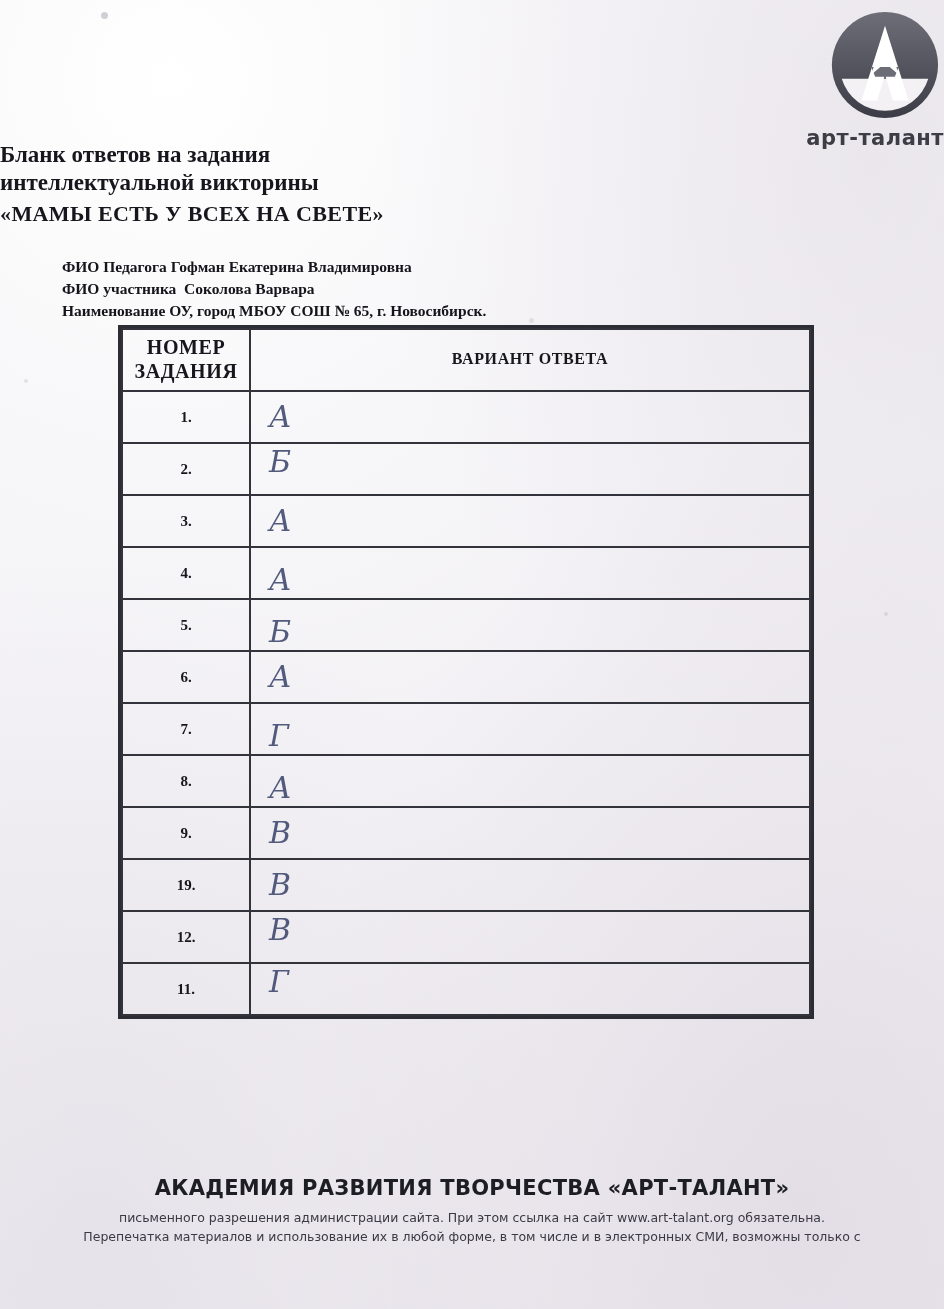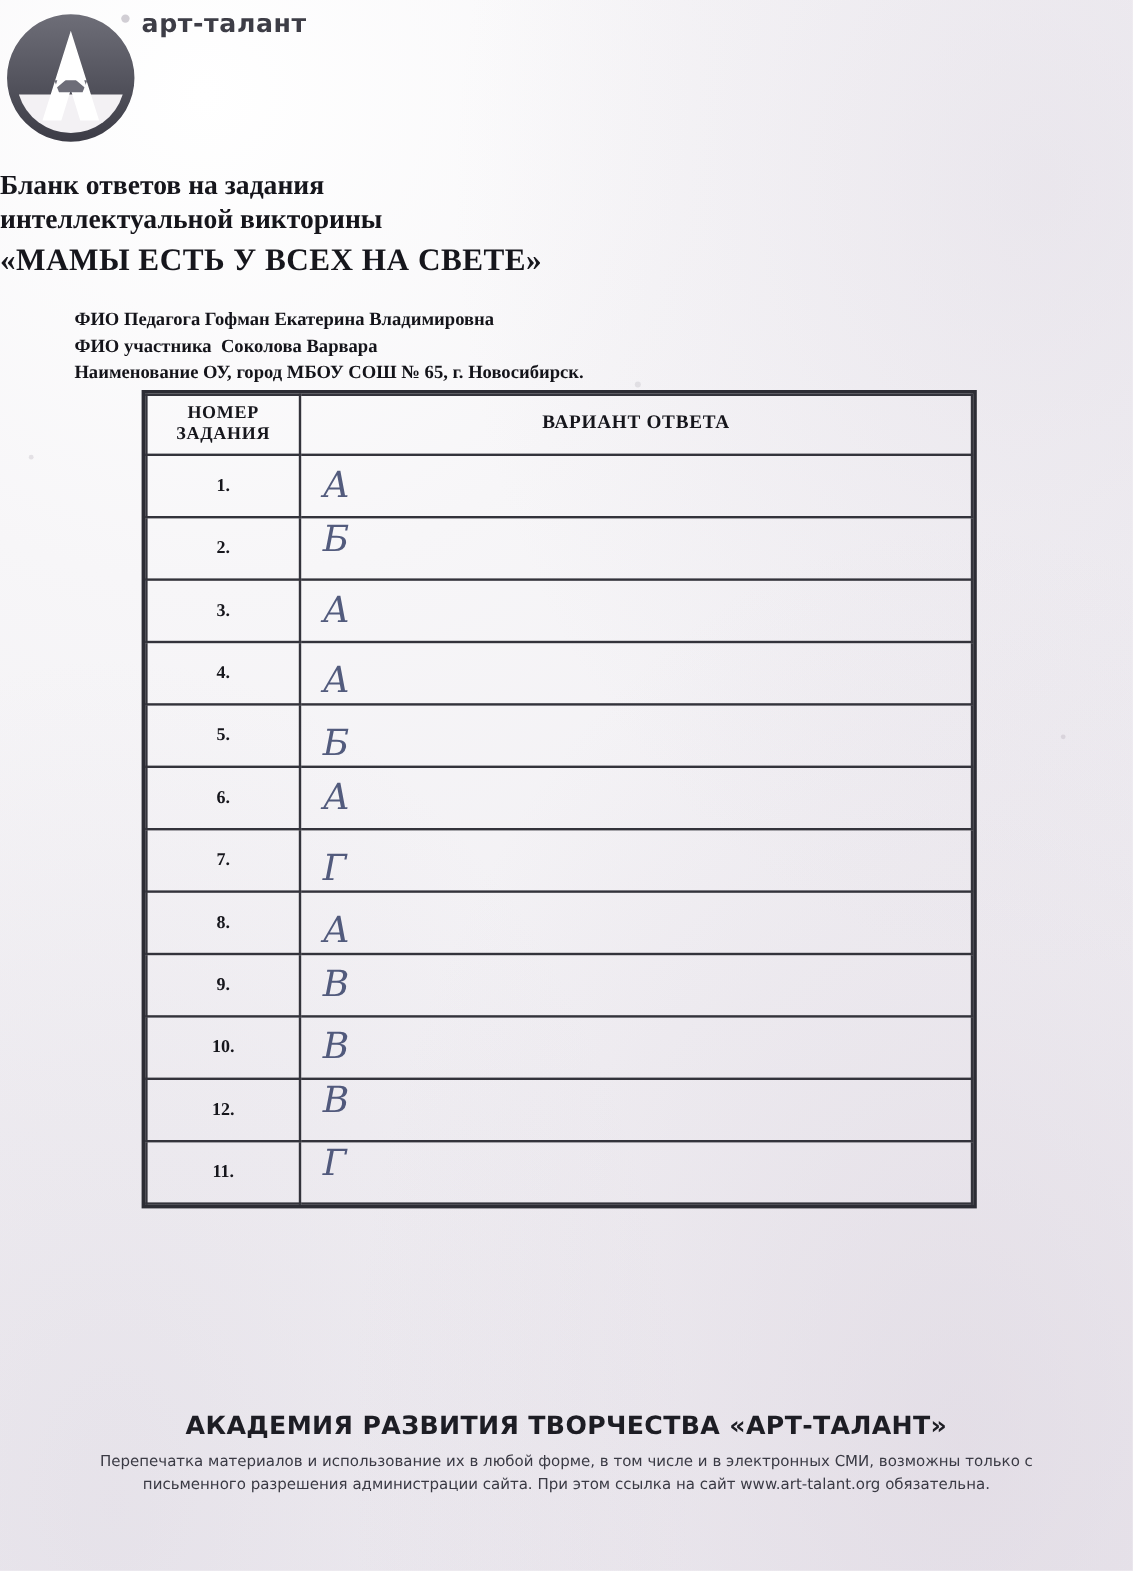--- a/index.html
+++ b/index.html
@@ -37,22 +37,22 @@
     background: rgba(120,112,130,0.33);
   }
 
   
   .logo-wrap {
     position: absolute;
     top: 6px;
     left: 0;
     right: 0;
     display: flex;
-    flex-direction: row;
-    align-items: flex-start;
+    flex-direction: column;
+    align-items: flex-end;
   }
   .logo-mark {
     width: 118px;
     height: 118px;
     position: relative;
   }
   .brand-name {
     margin-top: 2px;
     font-family: "DejaVu Sans", sans-serif;
     font-size: 21px;
@@ -69,21 +69,21 @@
   }
   .title-line-1, .title-line-2 {
     font-family: "Liberation Serif", serif;
     font-weight: bold;
     font-size: 23px;
     color: #16161c;
   }
   .title-line-3 {
     font-family: "Liberation Serif", serif;
     font-weight: bold;
-    font-size: 26px;
+    font-size: 22px;
     letter-spacing: 0.4px;
     margin-top: 4px;
     color: #16161c;
   }
 
   
   .info-block {
     position: absolute;
     top: 256px;
     left: 62px;
@@ -109,21 +109,21 @@
     border-collapse: collapse;
     table-layout: fixed;
   }
   table.answers th, table.answers td {
     border: 2px solid #33333b;
   }
   .col-num { width: 128px; }
   th.head-num, th.head-ans {
     font-family: "Liberation Serif", serif;
     font-weight: bold;
-    font-size: 15px;
+    font-size: 20px;
     letter-spacing: 0.6px;
     color: #16161c;
     padding: 6px 0 7px;
     line-height: 1.18;
     text-align: center;
   }
   th.head-ans { font-size: 16px; }
   td.cell-num {
     text-align: center;
     font-family: "Liberation Serif", serif;
@@ -282,21 +282,21 @@
             <span class="hand shift-down">А</span>
           </td>
         </tr>
         <tr>
           <td class="cell-num">9.</td>
           <td class="cell-ans">
             <span class="hand">В</span>
           </td>
         </tr>
         <tr>
-          <td class="cell-num">10.</td>
+          <td class="cell-num">19.</td>
           <td class="cell-ans">
             <span class="hand">В</span>
           </td>
         </tr>
         <tr>
           <td class="cell-num">12.</td>
           <td class="cell-ans">
             <span class="hand shift-up">В</span>
           </td>
         </tr>
@@ -306,18 +306,18 @@
             <span class="hand shift-up">Г</span>
           </td>
         </tr>
       </tbody>
     </table>
   </div>
 
   <div class="footer">
     <div class="footer-title">АКАДЕМИЯ РАЗВИТИЯ ТВОРЧЕСТВА «АРТ-ТАЛАНТ»</div>
     <div class="footer-note">
+      <div>письменного разрешения администрации сайта. При этом ссылка на сайт www.art-talant.org обязательна.</div>
       <div>Перепечатка материалов и использование их в любой форме, в том числе и в электронных СМИ, возможны только с</div>
-      <div>письменного разрешения администрации сайта. При этом ссылка на сайт www.art-talant.org обязательна.</div>
     </div>
   </div>
 
 </div>
 
 </body></html>

